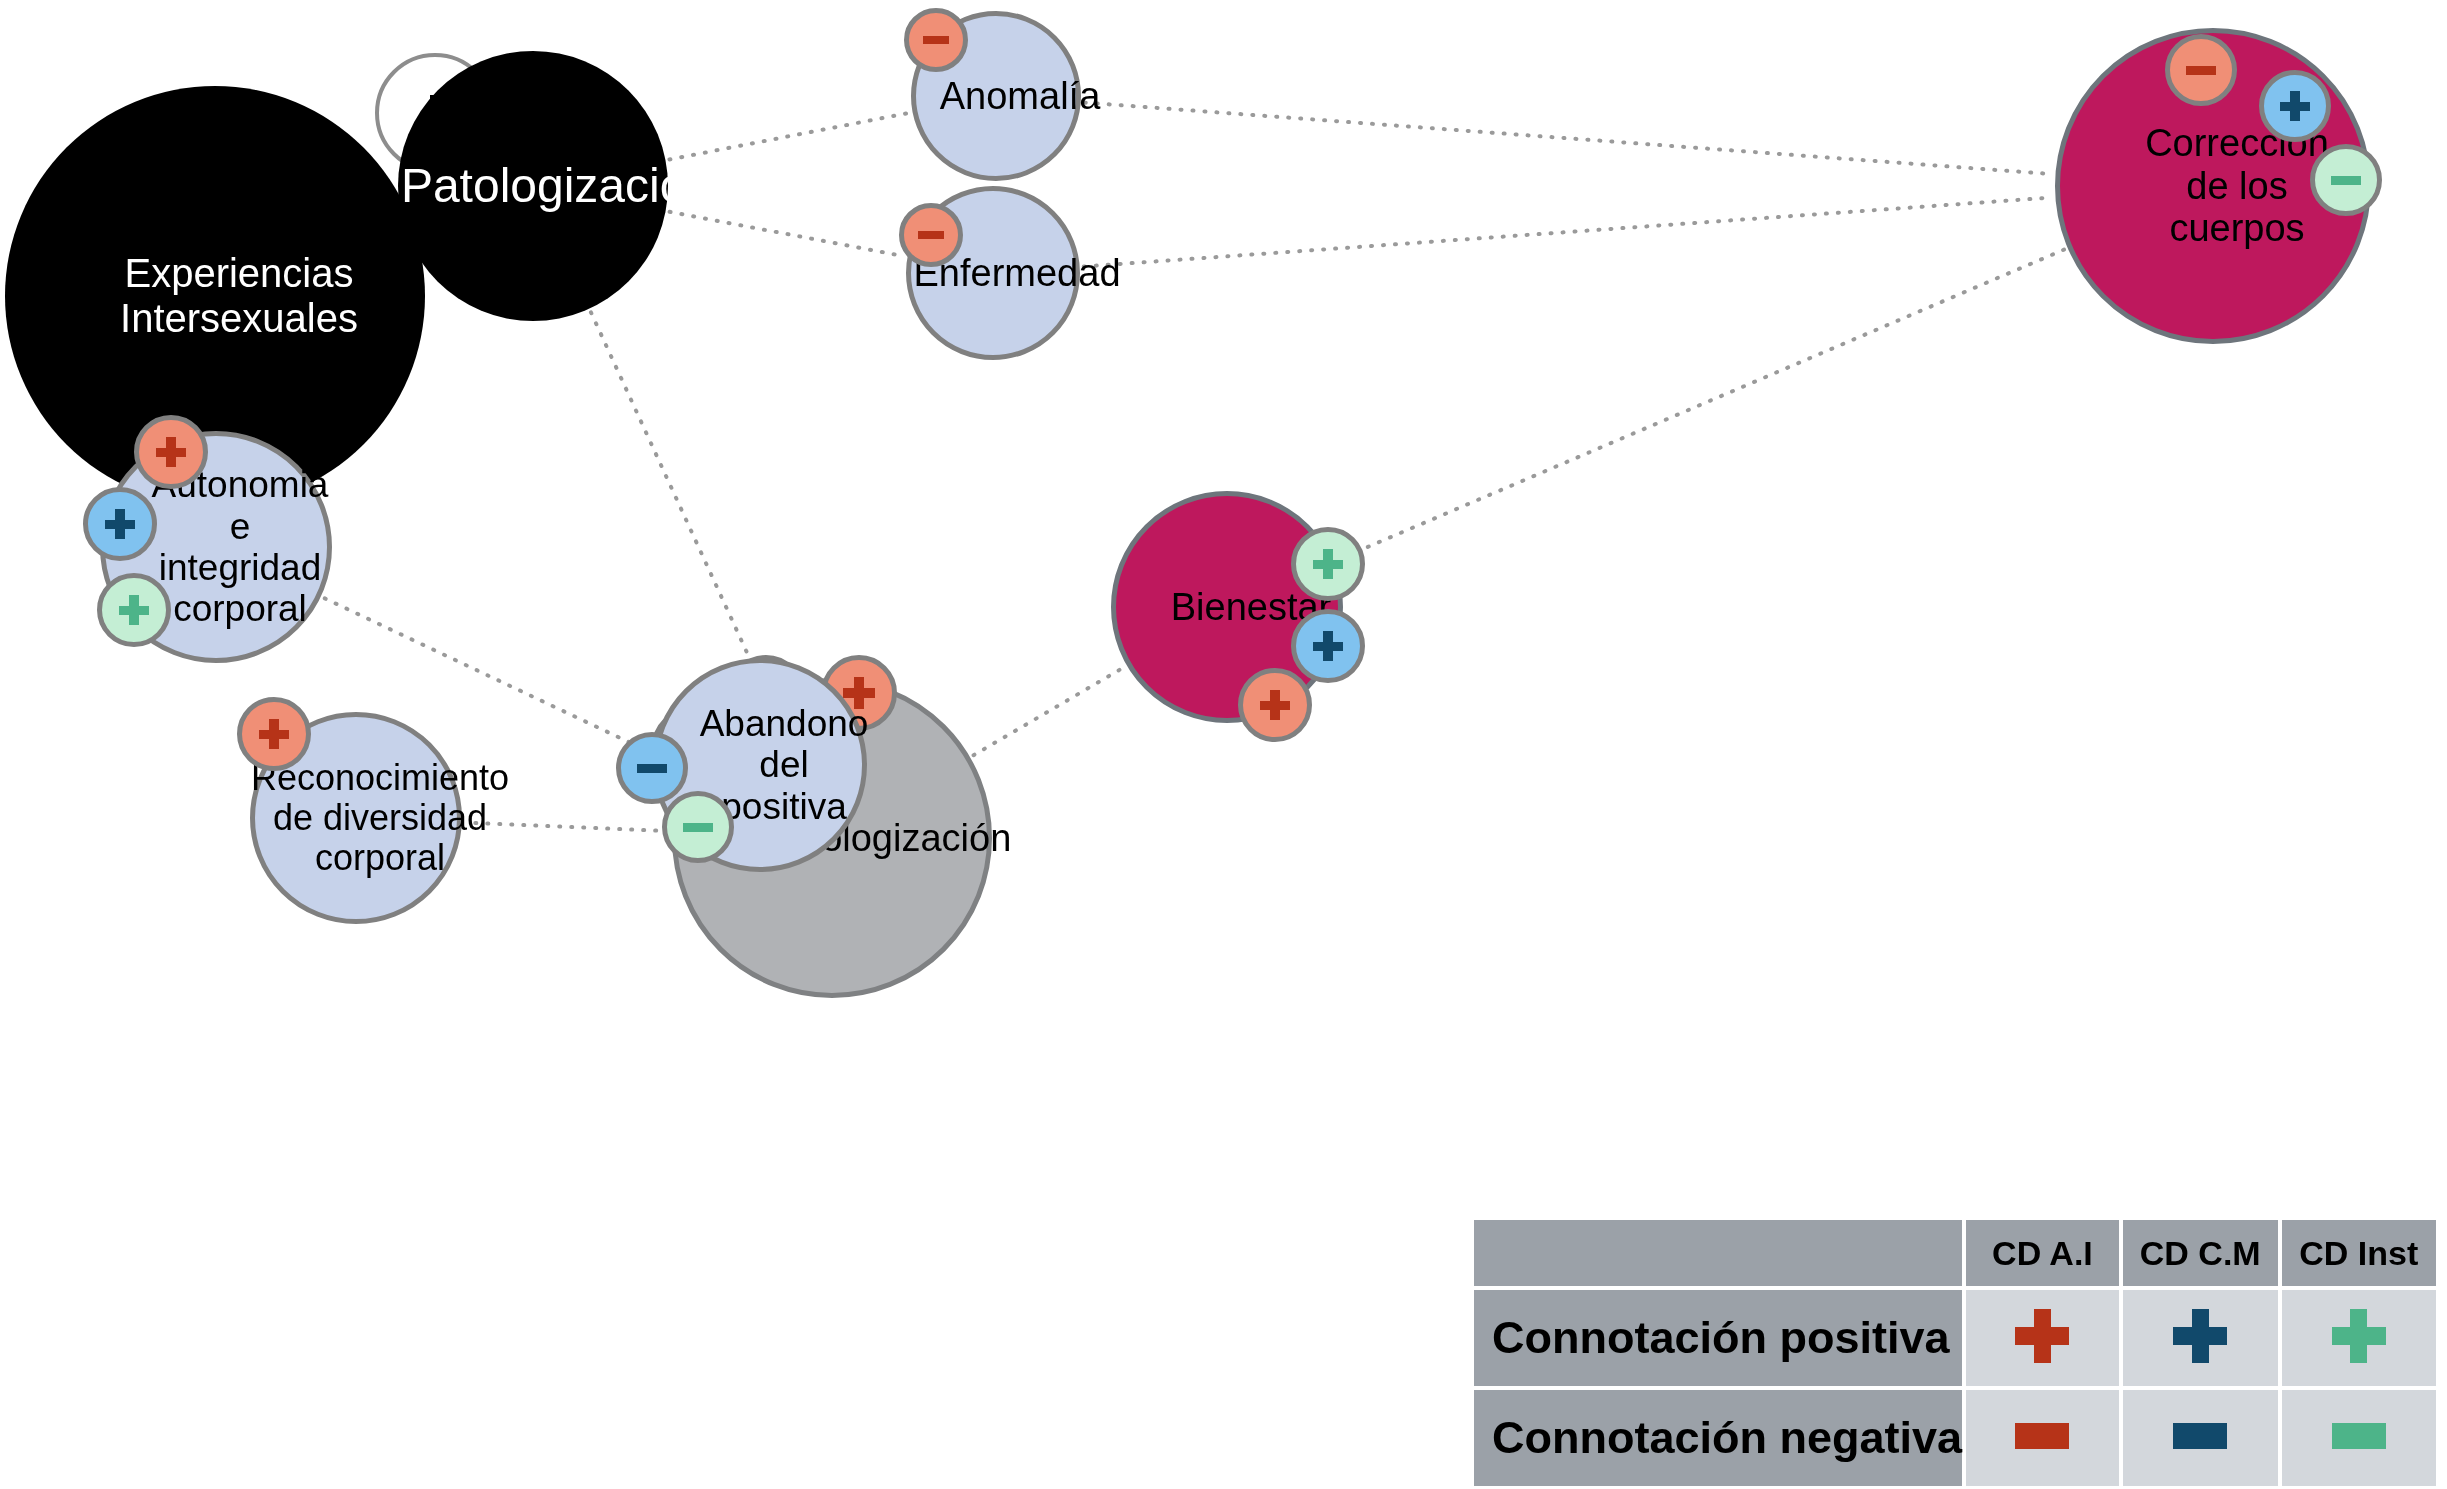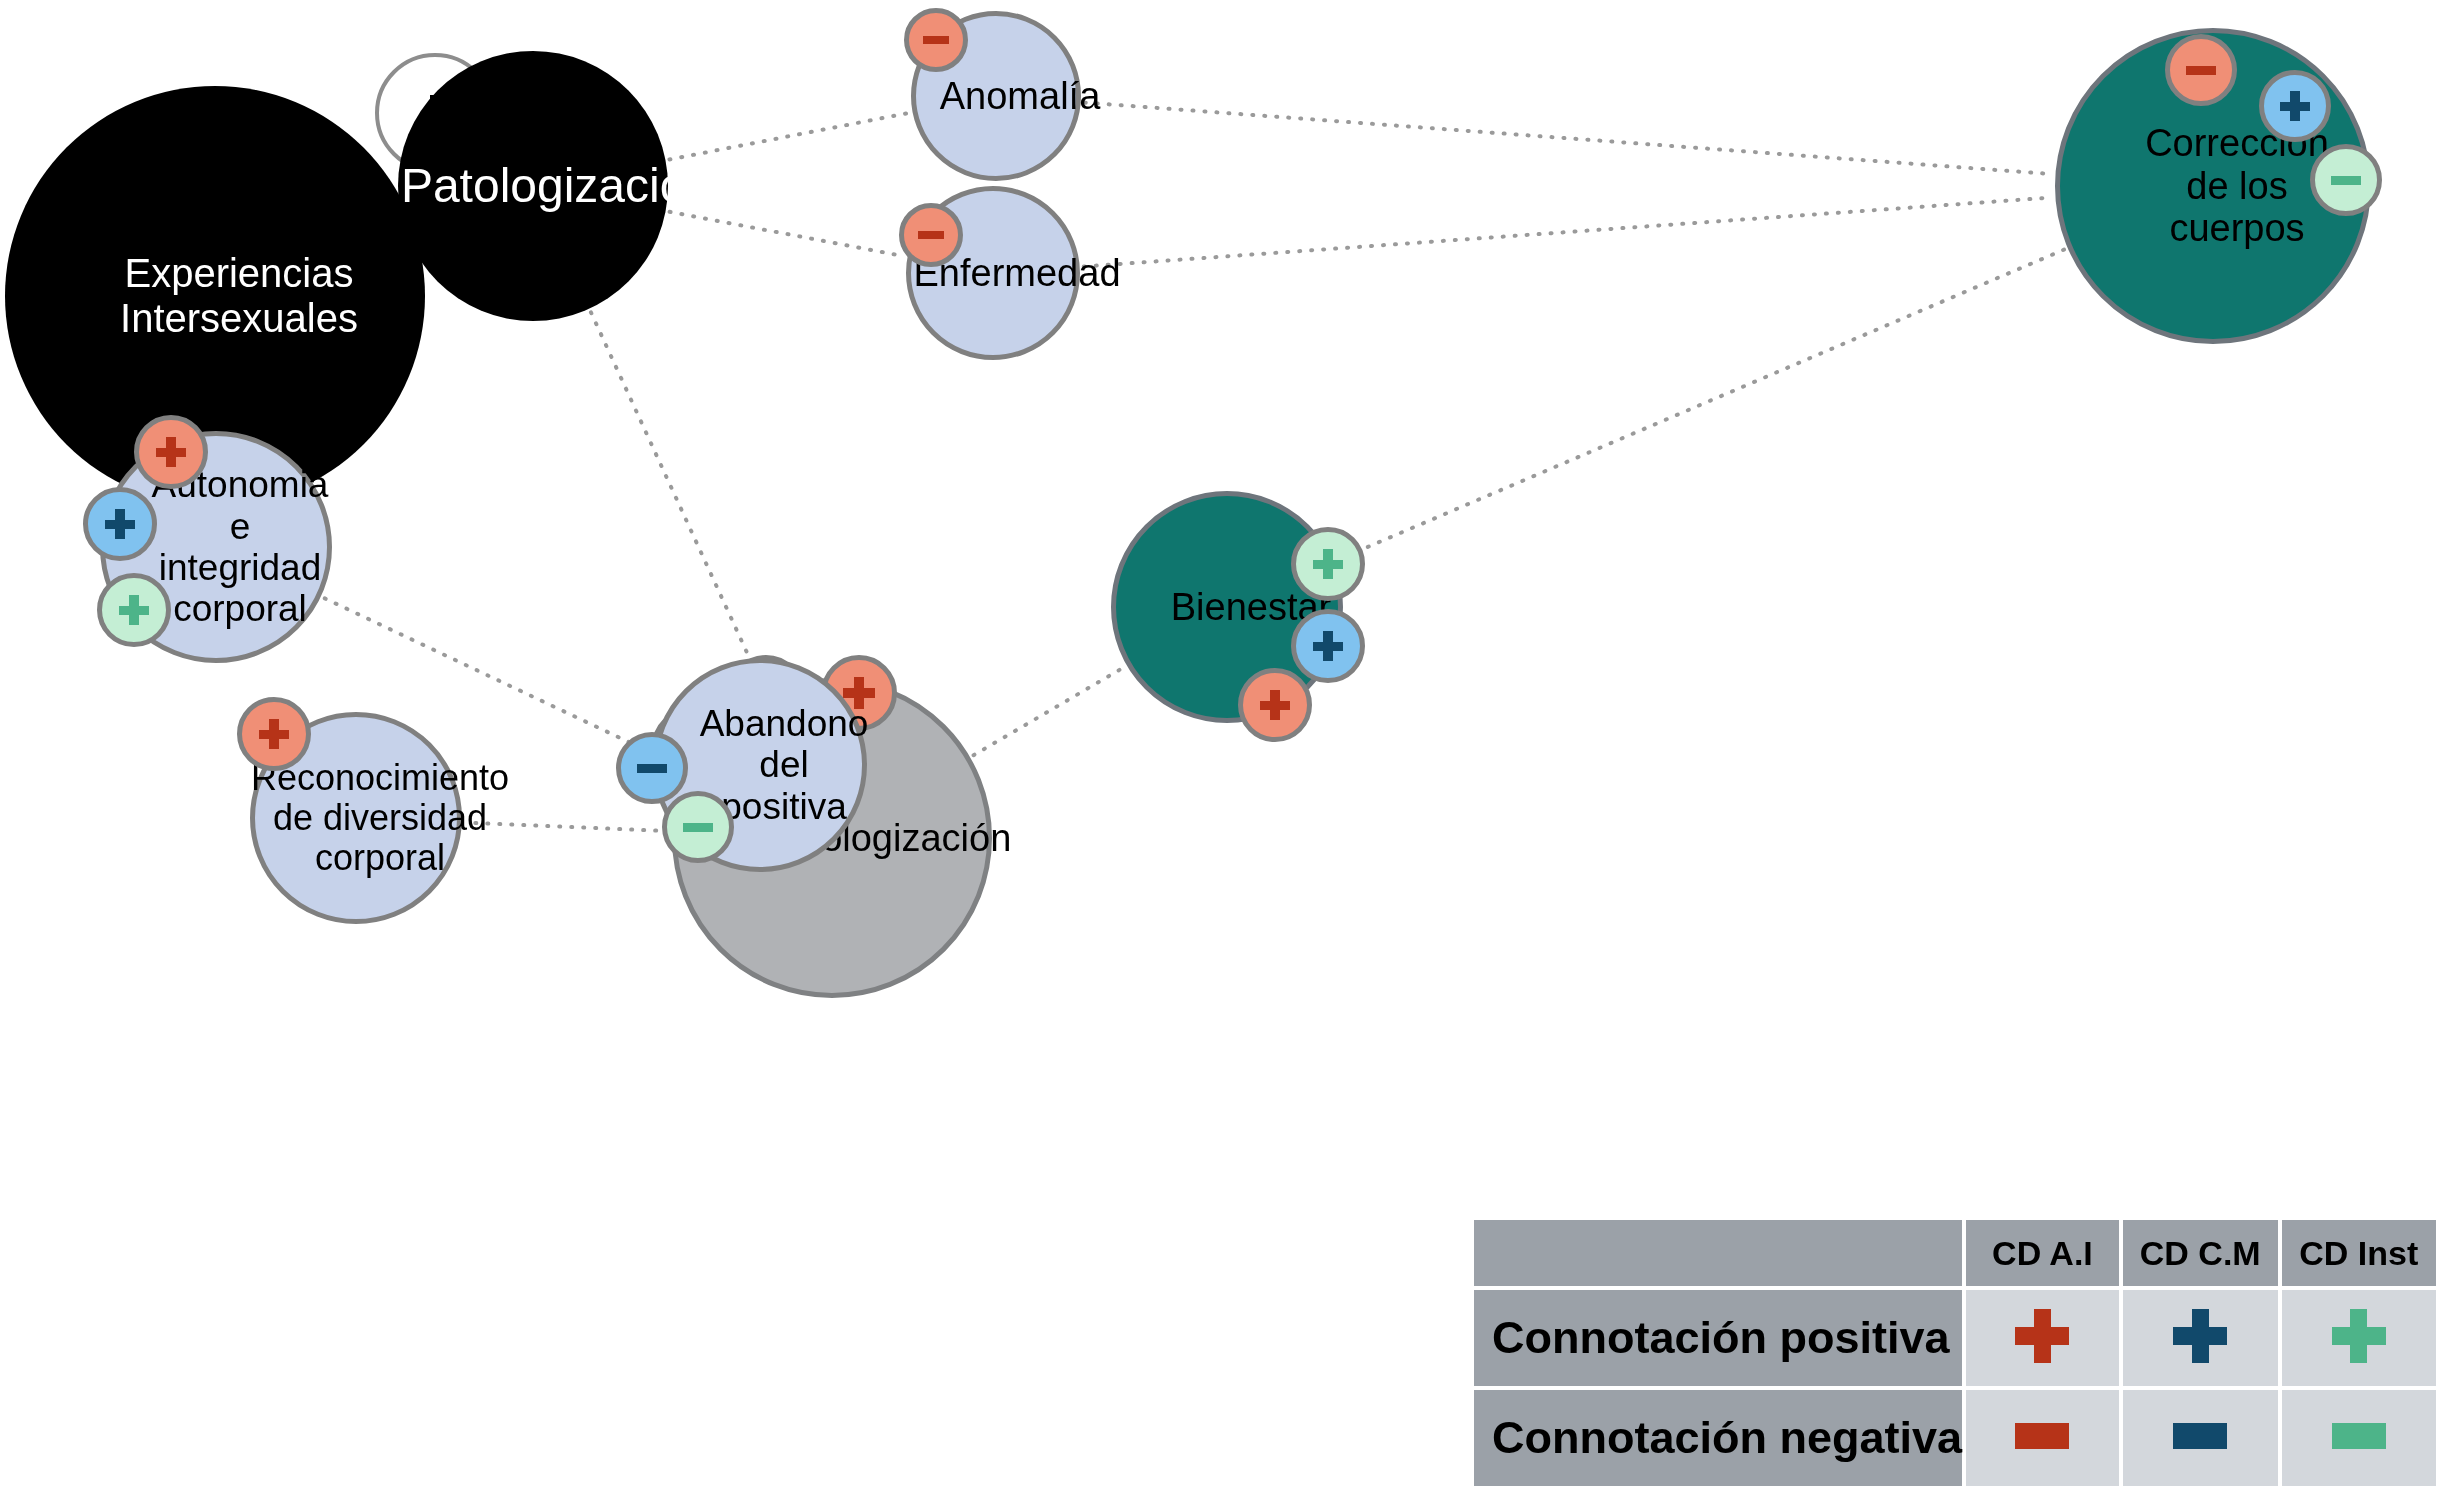--- a/index.html
+++ b/index.html
@@ -4,21 +4,21 @@
 <style>
   html,body{margin:0;padding:0;background:#fff;}
   body{font-family:"Liberation Sans",sans-serif;}
   #stage{position:relative;width:2447px;height:1489px;background:#ffffff;overflow:hidden;}
   #links{position:absolute;left:0;top:0;width:2447px;height:1489px;}
   .node{position:absolute;border-radius:50%;display:flex;align-items:center;justify-content:center;text-align:center;box-sizing:border-box;line-height:1.12;}
   .node .lbl{display:block;padding:0 20px;margin-left:48px;}
   .n-black{background:#000000;color:#ffffff;border:none;}
   .n-white{background:#ffffff;color:#000000;border:4px solid #8d8d8d;}
   .n-blue{background:#c6d2ea;color:#000000;border:5px solid #808080;}
-  .n-gray-dark{background:#0f766e;color:#000000;border:5px solid #6e757c;}
+  .n-gray-dark{background:#be185d;color:#000000;border:5px solid #6e757c;}
   .n-gray-light{background:#b0b2b5;color:#000000;border:5px solid #7f8183;}
   .badge{position:absolute;border-radius:50%;border:5px solid #808080;box-sizing:border-box;display:flex;align-items:center;justify-content:center;}
   .b-red{background:#f08f76;}
   .b-blue{background:#80c2ef;}
   .b-green{background:#c4eed4;}
   .sym{position:relative;width:100%;height:100%;}
   .sym .bar-h{position:absolute;left:16%;top:40%;width:68%;height:21%;}
   .sym.is-plus .bar-v{position:absolute;left:39.5%;top:16%;width:21%;height:68%;}
   .c-red{background:#b63318;}
   .c-blue{background:#11496b;}

